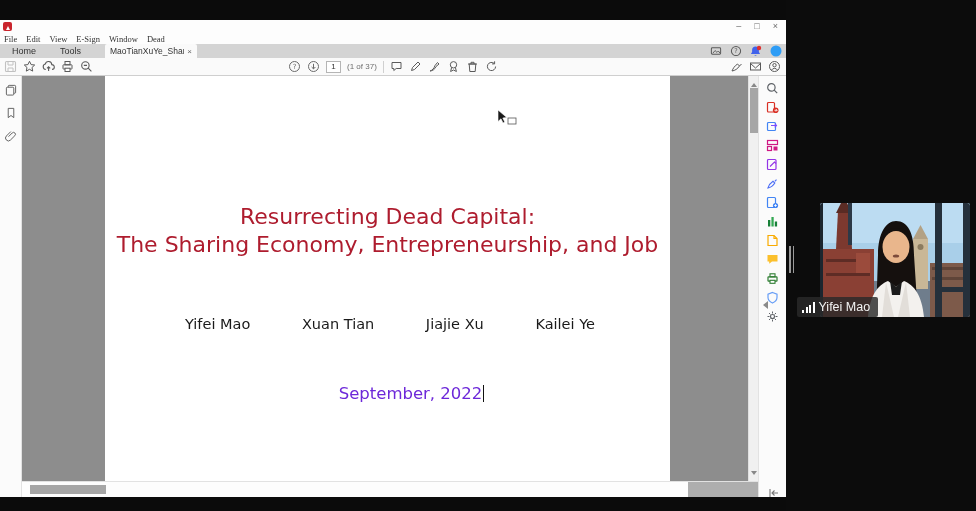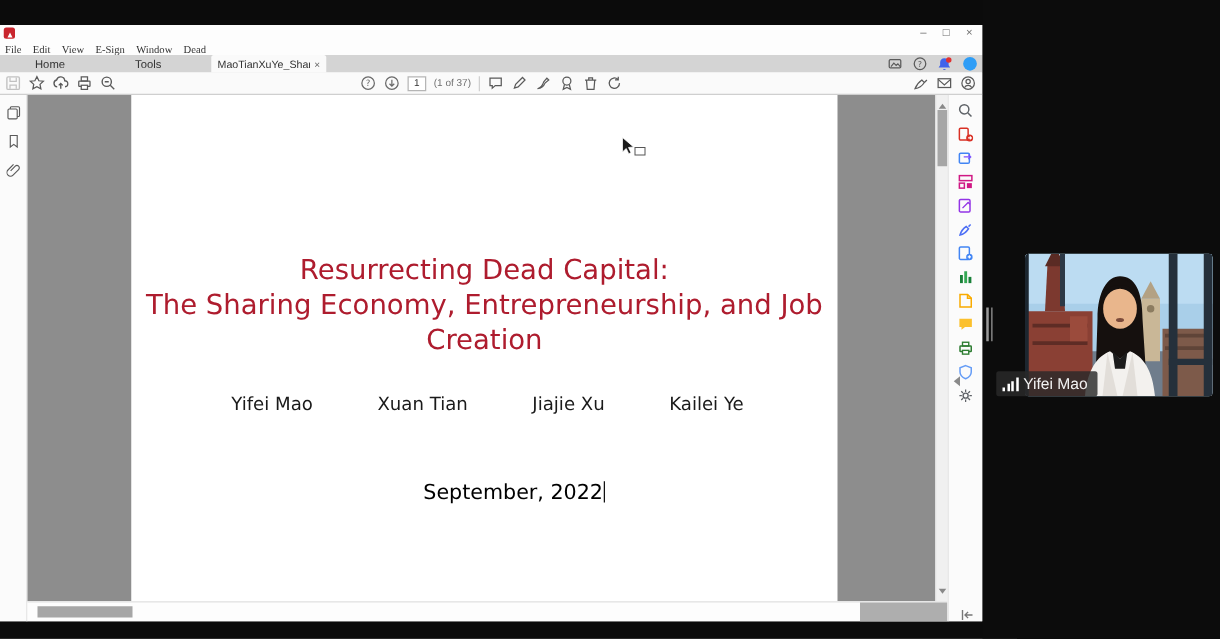--- a/index.html
+++ b/index.html
@@ -14,41 +14,41 @@
   .app-ico { width:9px; height:9px; background:#c9252d; border-radius:2px; margin:0 4px 0 3px; position:relative; flex:0 0 auto; }
   .app-ico::after { content:""; position:absolute; left:2.5px; top:2px; border:2px solid transparent; border-bottom:4px solid #fff; }
   .title-text { font-size:8px; color:#4a4a4a; white-space:nowrap; }
   .win-controls { position:absolute; right:2px; top:0; height:13px; display:flex; align-items:center; gap:13px; padding-right:6px; }
   .win-controls span { font-size:9px; color:#6b6b6b; line-height:13px; cursor:default; }
 
   .menubar { left:0; top:13px; width:786px; height:11px; background:#fdfdfd; display:flex; align-items:center; gap:9px; padding-left:4px;font-family:Liberation Serif, serif; }
   .menubar span { font-size:8.5px; color:#333; }
 
   .tabbar { left:0; top:24px; width:786px; height:14px; background:#d4d4d4; display:flex; align-items:flex-end; }
-  .tab { font-size:9px; color:#333; padding:0 28px; height:14px; display:flex; align-items:center; }
+  .tab { font-size:9px; color:#333; padding:0 12px; height:14px; display:flex; align-items:center; }
   .tab.doc { background:#fafafa; width:92px; padding:0 5px; justify-content:space-between; margin-left:12px; border-radius:2px 2px 0 0; }
   .tab.doc .doc-label { font-size:8.5px; color:#333; overflow:hidden; white-space:nowrap; }
   .tab.doc .close-x { font-size:8px; color:#666; margin-left:3px; }
   .tabbar-right { position:absolute; right:4px; top:24px; height:14px; display:flex; align-items:center; gap:7px; }
 
   .toolbar { left:0; top:38px; width:786px; height:18px; background:#fafafa; border-bottom:1px solid #cfcfcf; }
   .tb-group { position:absolute; top:0; height:17px; display:flex; align-items:center; gap:6px; }
   .tb-ico { width:13px; height:13px; display:inline-flex; align-items:center; justify-content:center; }
   .dim { opacity:.35; }
   .page-input { width:15px; height:12px; border:1px solid #b5b5b5; background:#fff; font-size:8px; color:#333; text-align:center; line-height:10px; }
   .page-count { font-size:8px; color:#6f6f6f; white-space:nowrap; }
   .tb-sep { width:1px; height:12px; background:#d0d0d0; }
 
   .left-rail { left:0; top:56px; width:22px; height:421px; background:#fbfbfb; border-right:1px solid #e2e2e2; display:flex; flex-direction:column; align-items:center; padding-top:7px; gap:10px; }
 
   .content { left:22px; top:56px; width:726px; height:405px; background:#8d8d8d; overflow:hidden; }
   .page { position:absolute; left:83px; top:0; width:565px; height:405px; background:#fff; font-family:"DejaVu Sans", sans-serif; }
   .slide-title { position:absolute; top:127px; left:0; width:100%; text-align:center; color:var(--color-slide-title,#ae1c2e); font-size:22px; line-height:28px; font-weight:400; }
   .authors { position:absolute; top:240px; left:80px; width:410px; display:flex; justify-content:space-between; font-size:14.5px; color:#1a1a1a; }
-  .slide-date { position:absolute; top:308px; left:0; width:100%; text-align:center; font-size:16.5px; color:#000000;padding-left:48px; }
+  .slide-date { position:absolute; top:308px; left:0; width:100%; text-align:center; font-size:16.5px; color:#6d28d9;padding-left:48px; }
   .caret { display:inline-block; width:1px; height:17px; background:#111; margin-left:1px; vertical-align:-3px; }
 
   .vscroll { left:748px; top:56px; width:10px; height:405px; background:#f0f0f0; border-left:1px solid #e0e0e0; }
   .vthumb { position:absolute; left:1px; top:12px; width:8px; height:45px; background:#a6a6a6; }
   .arr-up { position:absolute; left:2px; top:4px; width:0; height:0; border:3px solid transparent; border-bottom:4px solid #888; }
   .arr-dn { position:absolute; left:2px; bottom:3px; width:0; height:0; border:3px solid transparent; border-top:4px solid #888; }
 
   .hscroll { left:22px; top:461px; width:736px; height:16px; background:#fdfdfd; border-top:1px solid #e2e2e2; }
   .hthumb { position:absolute; left:8px; top:3px; width:76px; height:9px; background:#a6a6a6; }
   .hblock { position:absolute; left:666px; top:0; width:70px; height:15px; background:#aeaeae; }
@@ -250,21 +250,20 @@
           <path d="M3.8 7.2l4-4a2 2 0 012.9 2.9l-4.8 4.8a3.1 3.1 0 01-4.4-4.4L6.3 1.7" fill="none" stroke="#5a5a5a" stroke-width="1"></path>
         </svg>
     </span>
   </div>
 
   <div class="abs content">
     <div class="page">
       <div class="slide-title">
         <div>Resurrecting Dead Capital:</div>
         <div>The Sharing Economy, Entrepreneurship, and Job</div>
-        <div>Creation</div>
       </div>
       <div class="authors">
         <span>Yifei Mao</span>
         <span>Xuan Tian</span>
         <span>Jiajie Xu</span>
         <span>Kailei Ye</span>
       </div>
       <div class="slide-date">
         <span>September, 2022</span><span class="caret"></span>
       </div>

